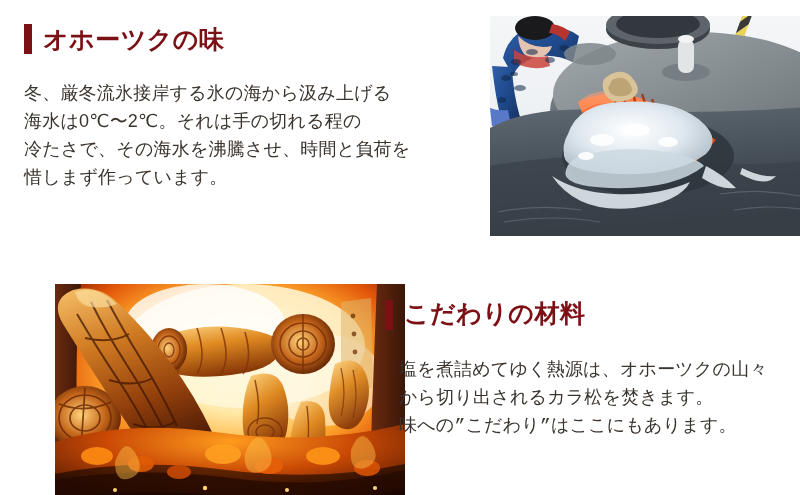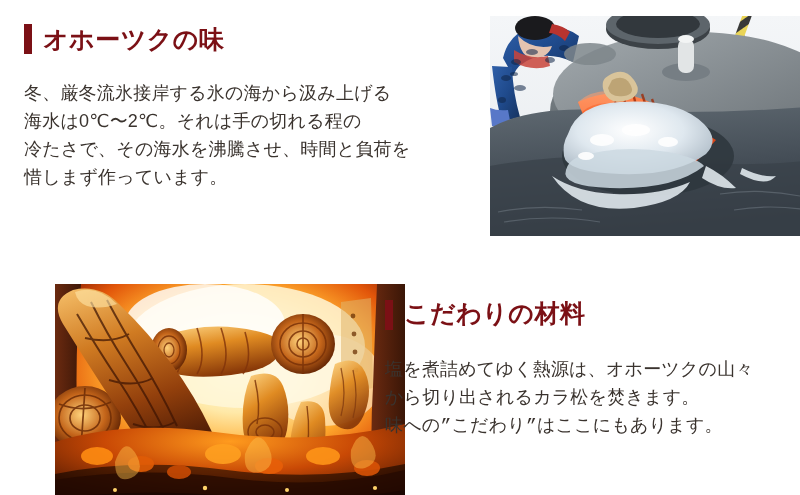--- a/index.html
+++ b/index.html
@@ -74,20 +74,21 @@
     font-family: Liberation Mono, monospace;
   }
   #section-kodawari .text-col {
     position: absolute;
     left: 370px;
     top: 68px;
     width: 415px;
   }
   #section-kodawari .body-copy {
     margin-top: 26px;
+    margin-left: 14px;
   }
 
   
   .photo {
     position: absolute;
     overflow: hidden;
   }
   #photo-seawater-pump {
     left: 450px;
     top: 0;

